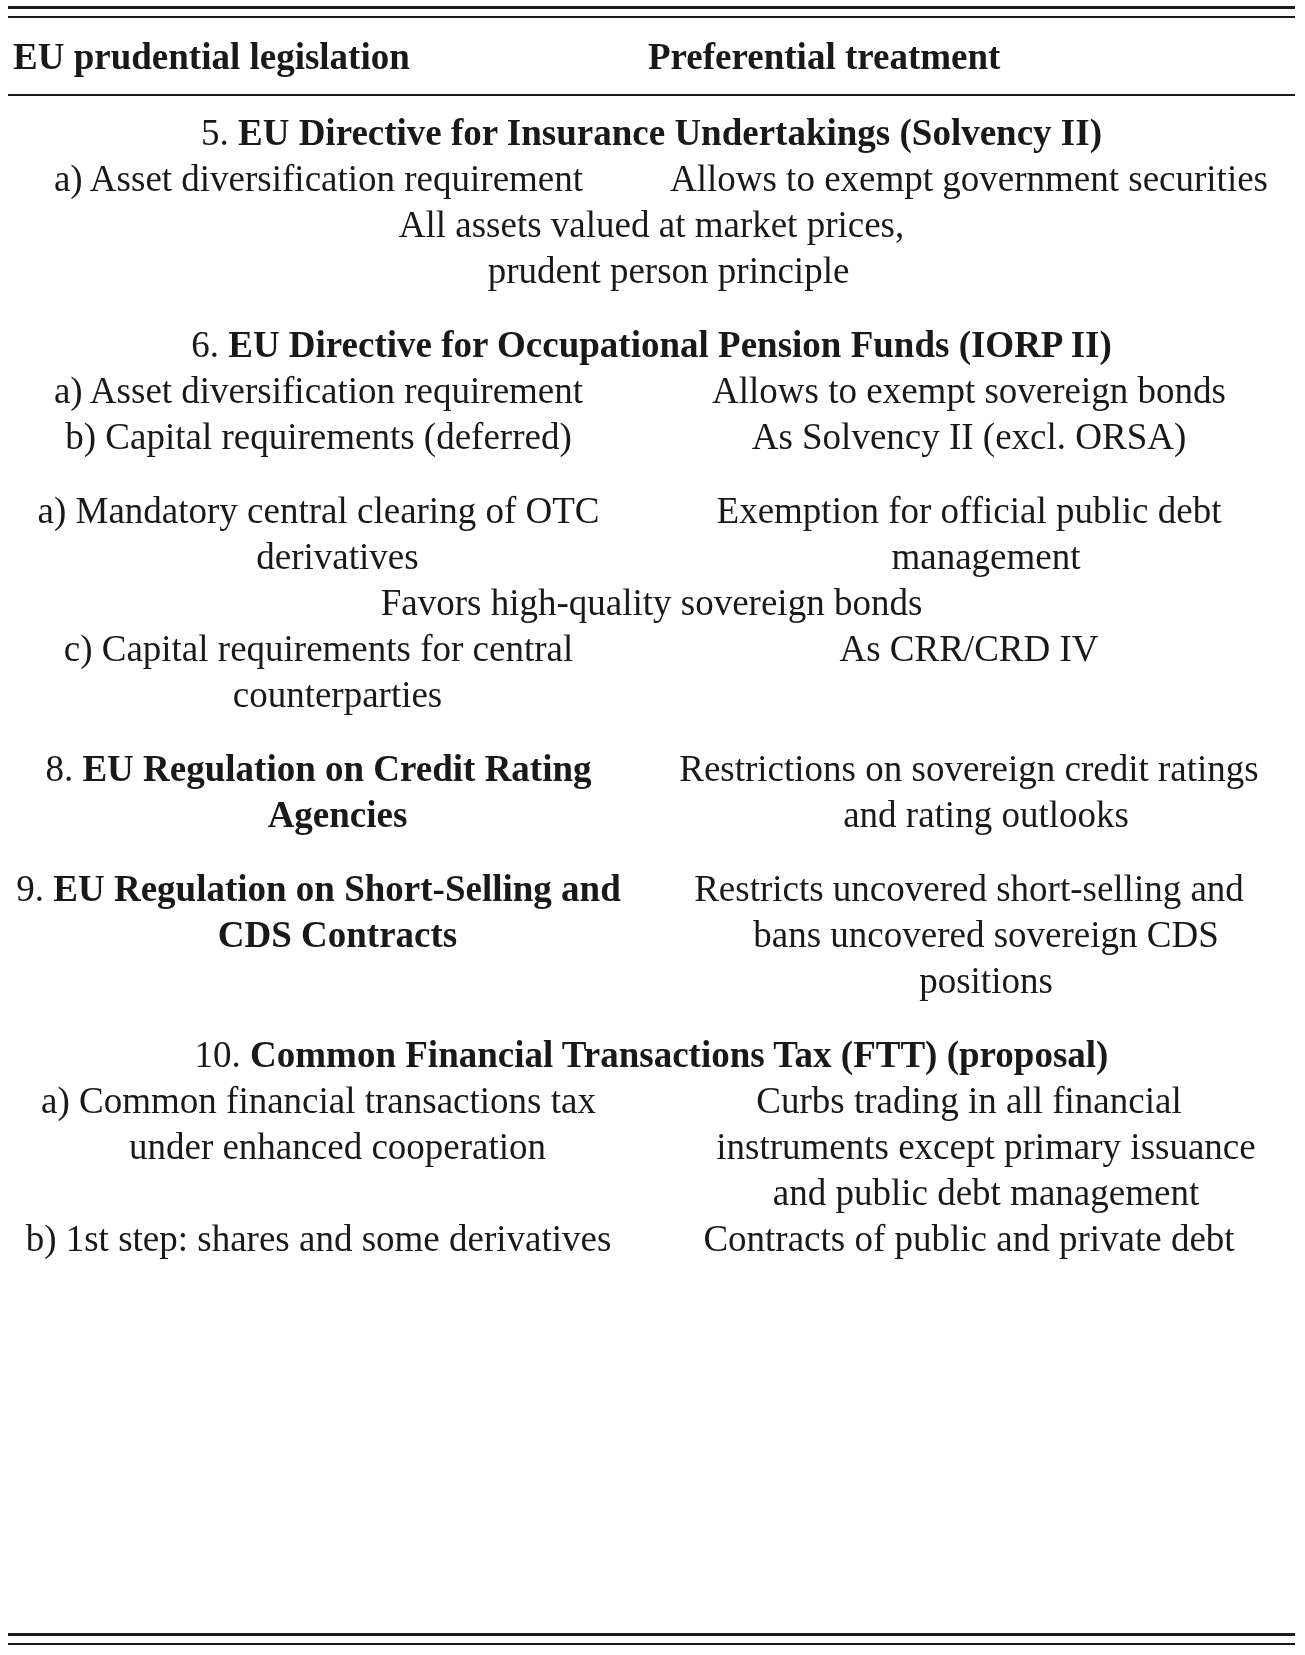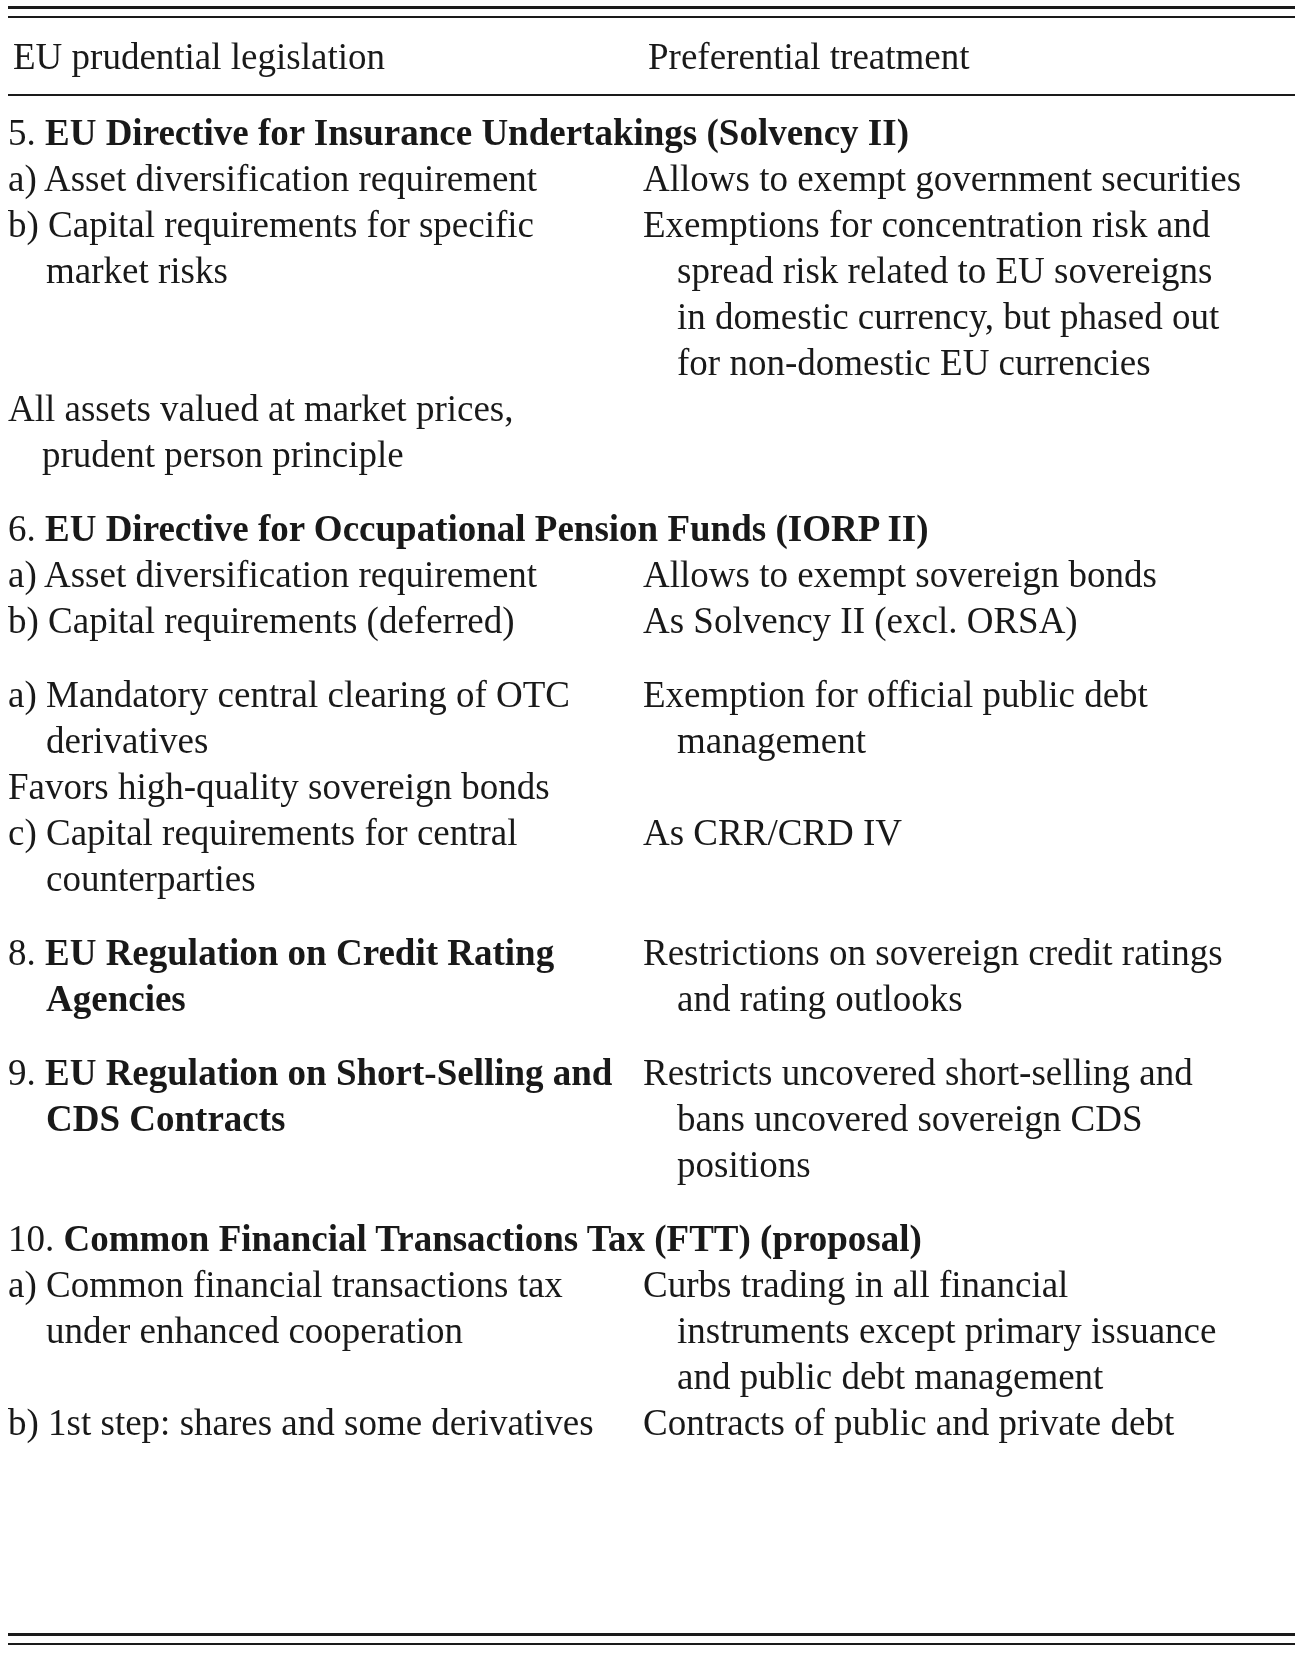--- a/index.html
+++ b/index.html
@@ -24,23 +24,23 @@
   }
   .rule.single { border-top: 2px solid #1a1a1a; height: 0; }
   .rule.bottom { margin-top: auto; }
 
   .row { display: flex; align-items: flex-start; }
   .cell { white-space: pre-line; }
   .cell.left  { width: 635px; flex: 0 0 635px; box-sizing: border-box; padding-right: 14px; }
   .cell.right { flex: 1 1 auto; box-sizing: border-box; }
 
   .header-row { margin: 16px 0 14px 0; }
-  .th { padding-left: 5px; white-space: normal; }
+  .th { padding-left: 5px; white-space: normal; font-weight: bold; }
 
-  .tbody { display: block; }
+  .tbody { display: block; text-align: center; }
   .tsection { margin-top: 28px; }
   .tsection.first { margin-top: 14px; }
 
   .stitle { font-weight: normal; }
   .bold { font-weight: bold; }
 
   .hang.left  { padding-left: 38px; text-indent: -38px; }
   .hang.right { padding-left: 34px; text-indent: -34px; }
   .title-cell { font-weight: normal; }
 </style>
@@ -58,28 +58,20 @@
 
   <div class="rule single"></div>
 
   <div class="tbody">
 
     <section class="tsection first">
       <div class="stitle"><span class="num">5.</span> <span class="bold">EU Directive for Insurance Undertakings (Solvency II)</span></div>
       <div class="row">
         <div class="cell left hang">a) Asset diversification requirement</div>
         <div class="cell right hang">Allows to exempt government securities</div>
-      </div>
-      <div class="row">
-        <div class="cell left hang">b) Capital requirements for specific
-market risks</div>
-        <div class="cell right hang">Exemptions for concentration risk and
-spread risk related to EU sovereigns
-in domestic currency, but phased out
-for non-domestic EU currencies</div>
       </div>
       <div class="row">
         <div class="cell right hang">All assets valued at market prices,
 prudent person principle</div>
       </div>
     </section>
 
     <section class="tsection">
       <div class="stitle"><span class="num">6.</span> <span class="bold">EU Directive for Occupational Pension Funds (IORP II)</span></div>
       <div class="row">

